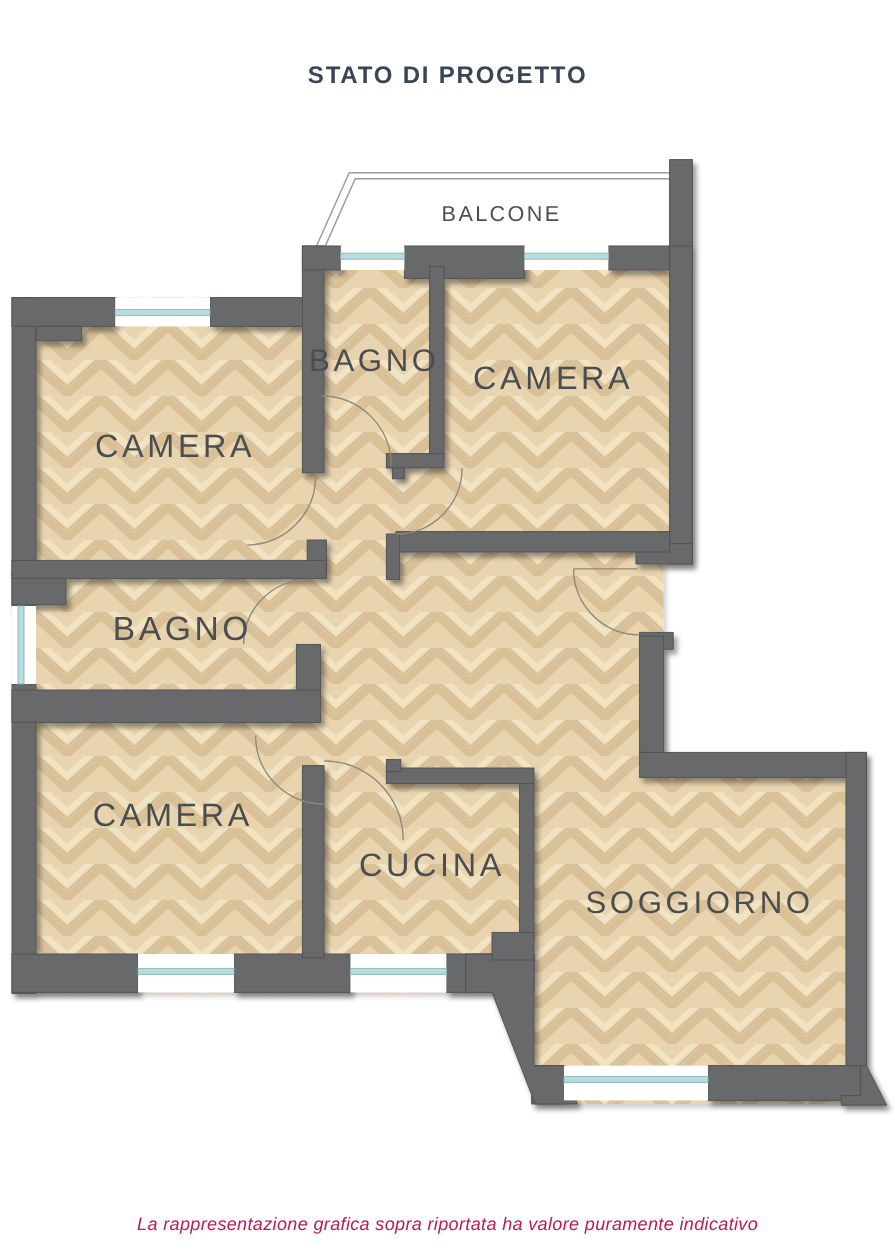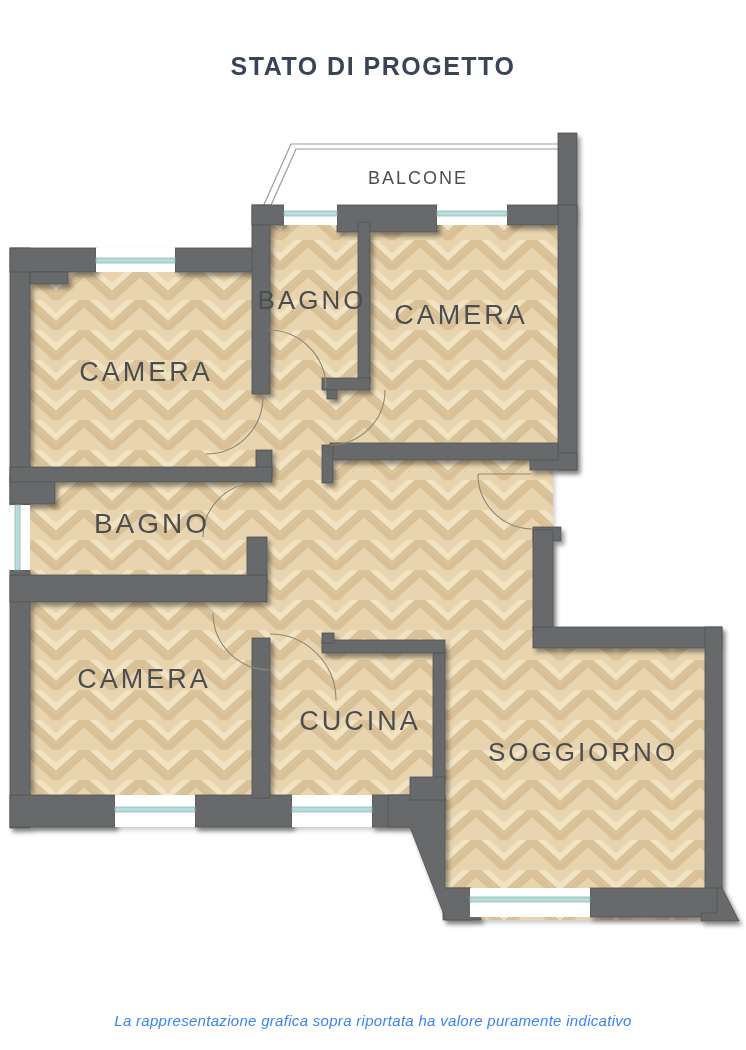--- a/index.html
+++ b/index.html
@@ -1,22 +1,22 @@
 <!DOCTYPE html>
 <html style="--title: #3a4458; --label: #4b4e51; --wall: #67696b; --wall-edge: #515356; --floor-base: #e8d5af; --floor-dark: #c9ac80; --floor-mid: #b99d74; --floor-light: #f3e5c6; --window-glass: #b7dcdd; --window-frame: #8fb7b8; --railing: #9b9b9b; --door-arc: #8e8878;"><head>
 <meta charset="utf-8">
 <style>
   html,body{margin:0;padding:0;background:#ffffff;}
   #page{position:relative;width:746px;height:1050px;background:#fff;overflow:hidden;
         font-family:"Liberation Sans", sans-serif;}
   #title{position:absolute;top:52px;left:0;width:746px;text-align:center;
-         font-size:25px;font-weight:bold;letter-spacing:1.5px;color:var(--title,#3a4458);}
+         font-size:20px;font-weight:bold;letter-spacing:1.5px;color:var(--title,#3a4458);}
   #plan-svg{position:absolute;left:0;top:0;}
   #disclaimer{position:absolute;top:1012px;left:0;width:746px;text-align:center;
-              font-style:italic;font-size:15px;letter-spacing:.3px;color:#3b82f6;}
+              font-style:italic;font-size:15px;letter-spacing:.3px;color:#be185d;}
   .wall{fill:var(--wall,#67696b);stroke:var(--wall-edge,#515356);stroke-width:.8;}
   .whitegap{fill:#ffffff;stroke:none;}
   .glass{fill:var(--window-glass,#b7dcdd);stroke:var(--window-frame,#8fb7b8);stroke-width:.8;}
   .arc{fill:none;stroke:var(--door-arc,#8e8878);stroke-width:1.1;}
   .rail{fill:none;stroke:var(--railing,#9b9b9b);stroke-width:1.2;}
   .floor{fill:url(#herr);stroke:none;}
   .pd{stroke:var(--floor-dark,#c9ac80);}
   .pl{stroke:var(--floor-light,#f3e5c6);}
   .pm{stroke:var(--floor-mid,#b99d74);}
   .pb{fill:var(--floor-base,#e8d5af);}

